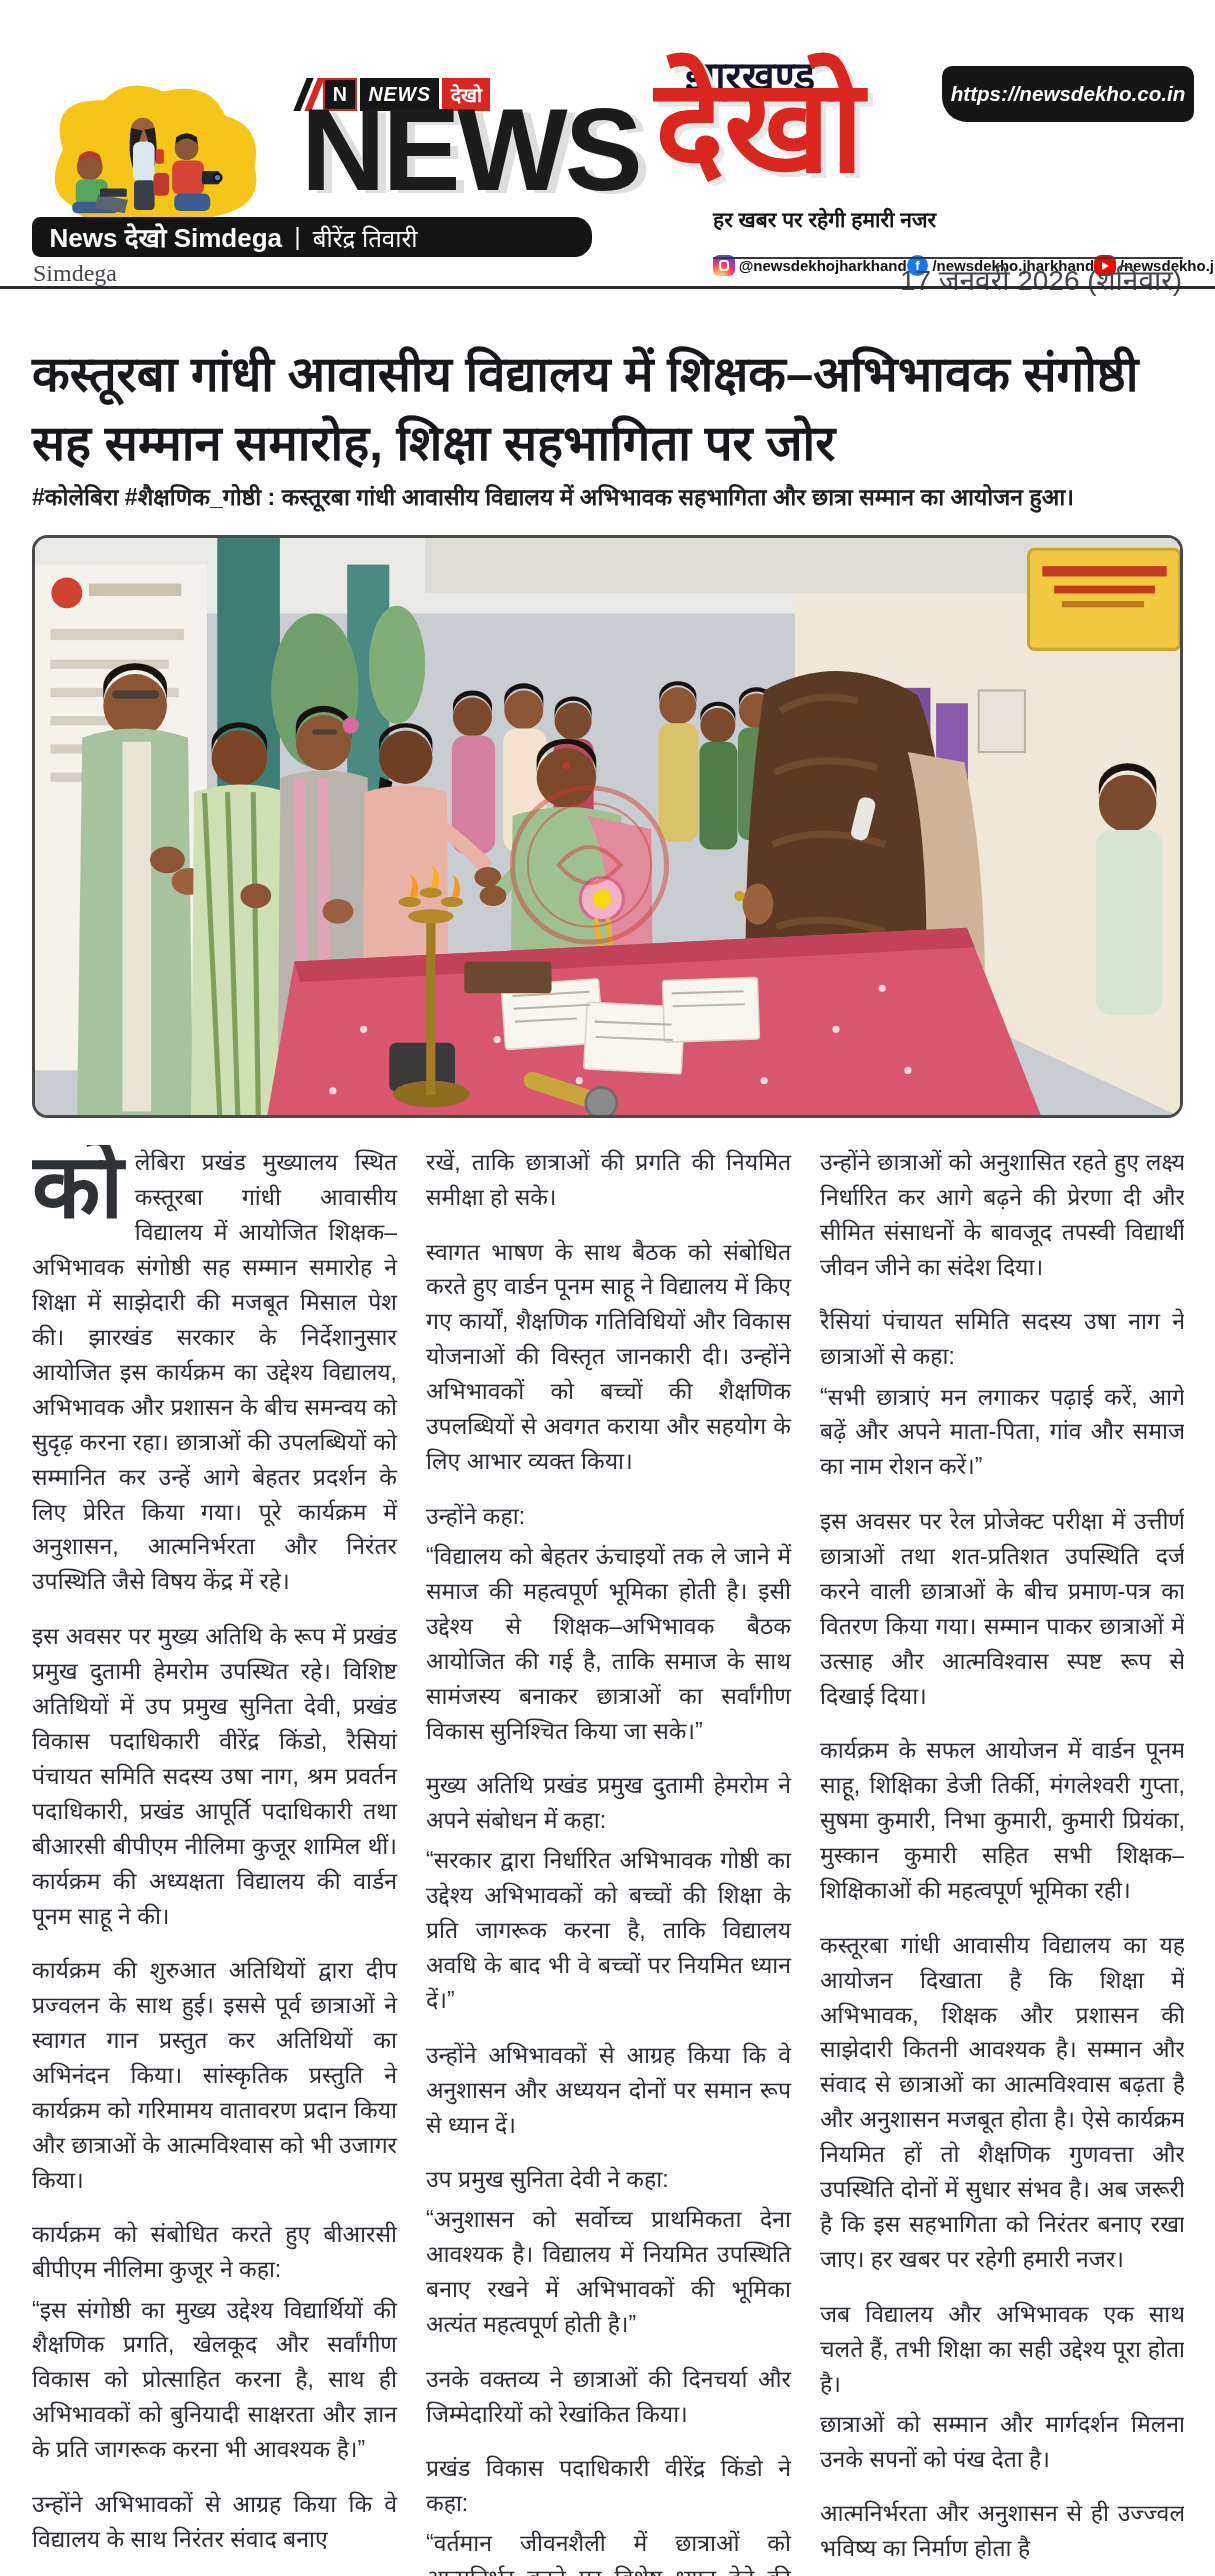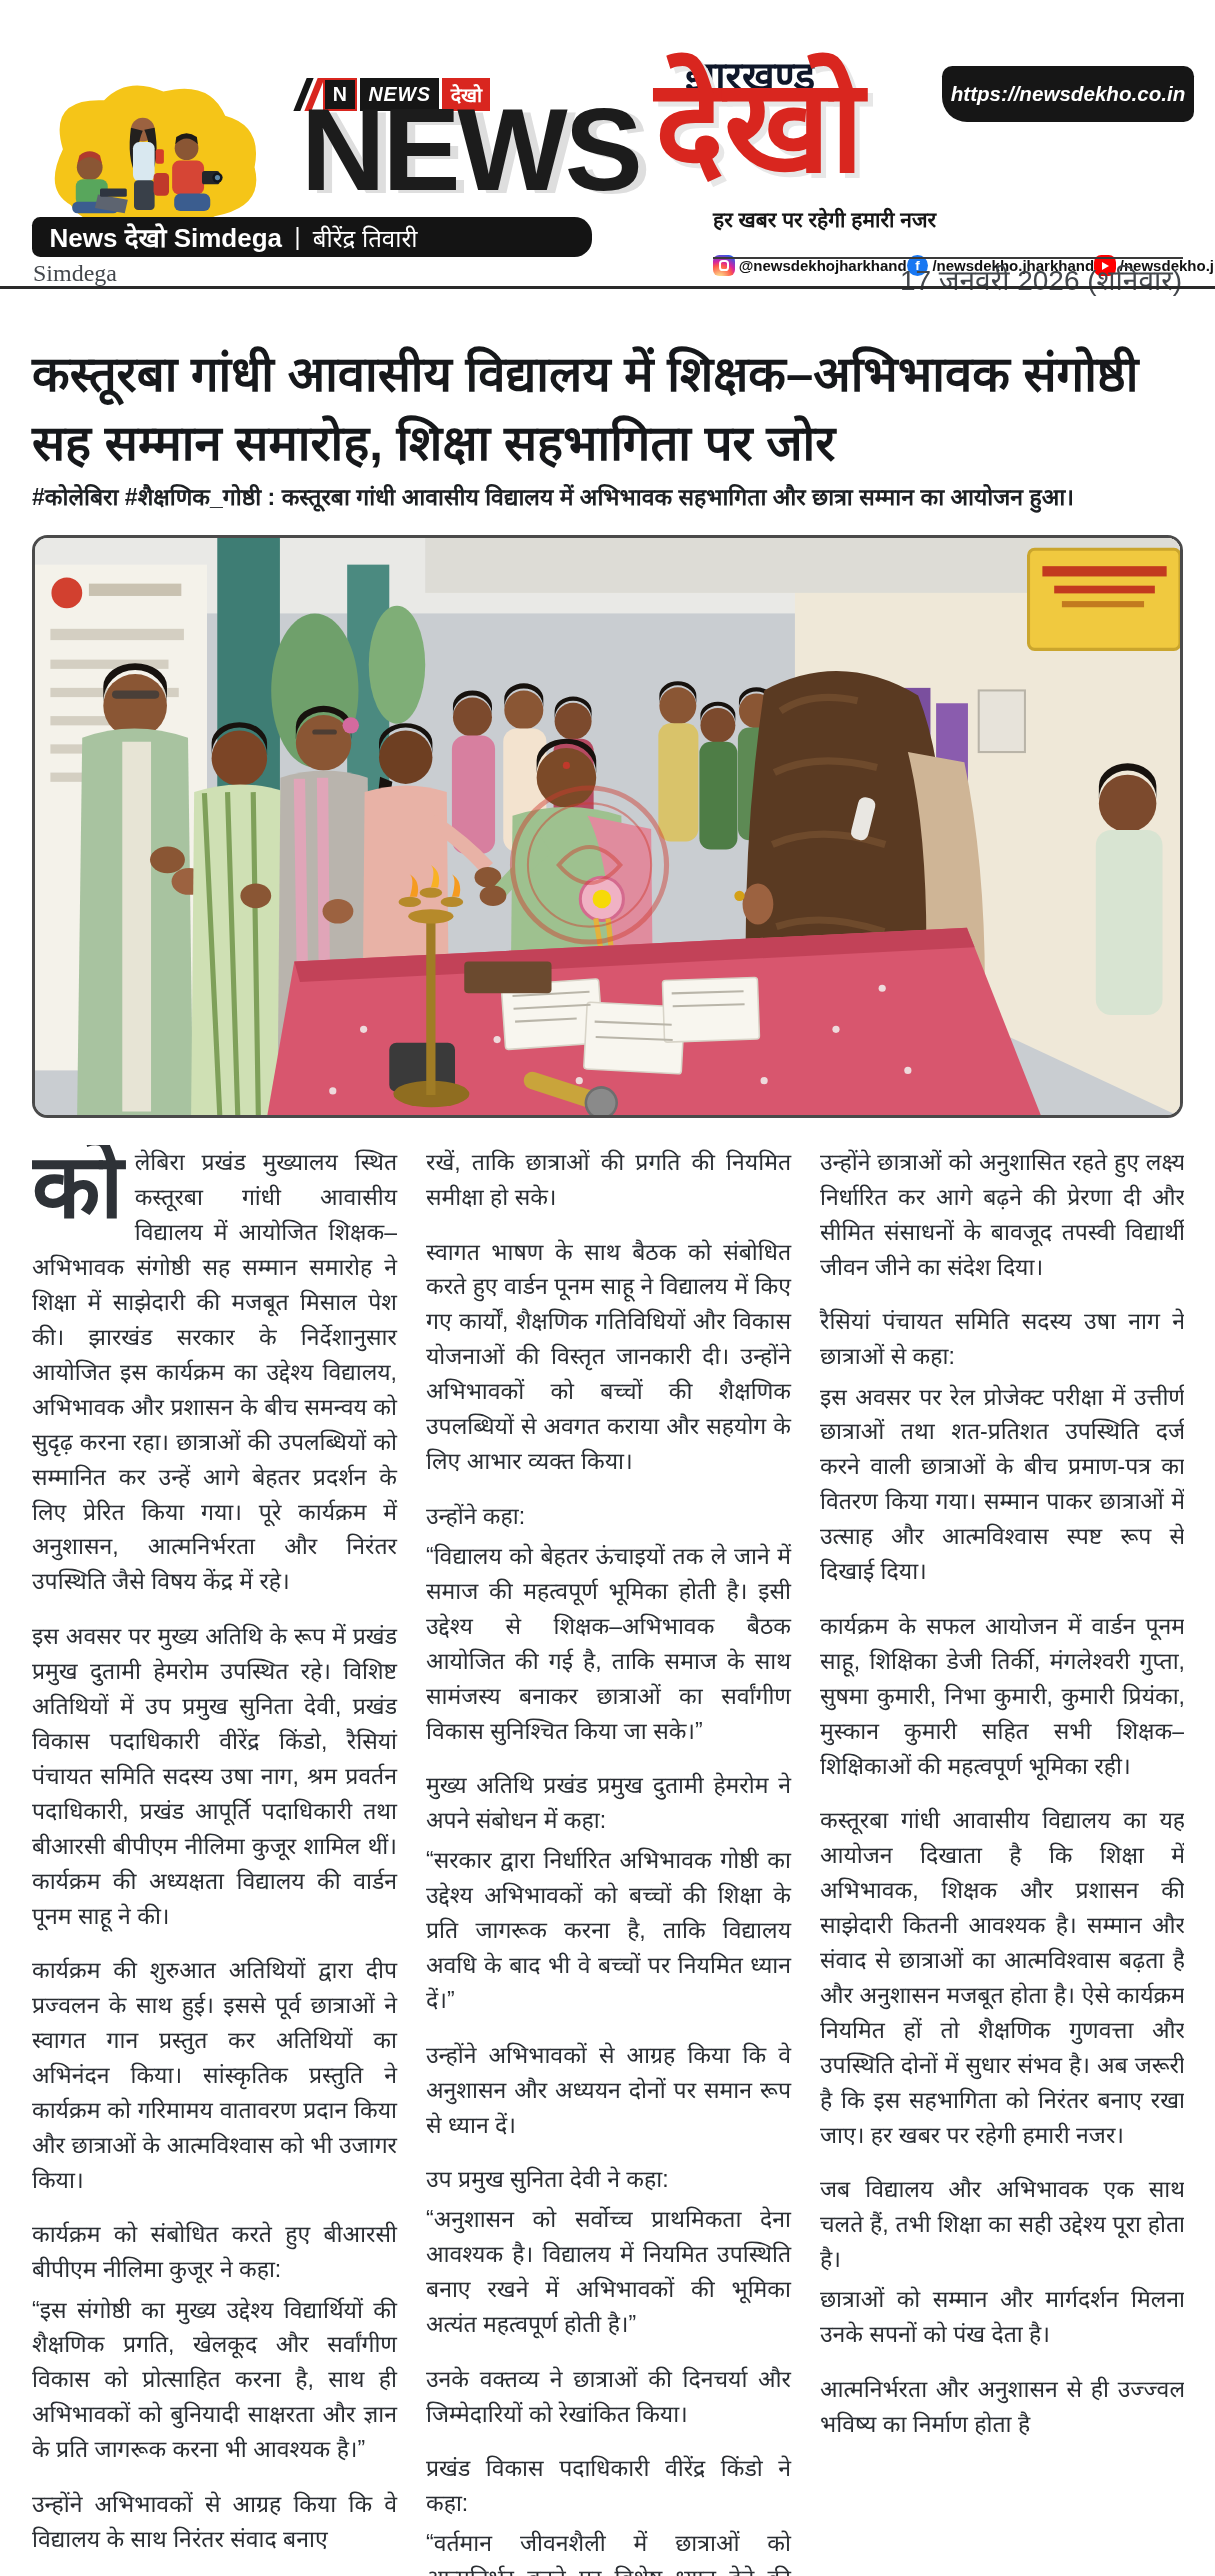--- a/index.html
+++ b/index.html
@@ -320,20 +320,21 @@
         <p class="para">उन्होंने अभिभावकों से आग्रह किया कि वे अनुशासन और अध्ययन दोनों पर समान रूप से ध्यान दें।</p>
         <p class="para lead">उप प्रमुख सुनिता देवी ने कहा:</p>
         <p class="para">“अनुशासन को सर्वोच्च प्राथमिकता देना आवश्यक है। विद्यालय में नियमित उपस्थिति बनाए रखने में अभिभावकों की भूमिका अत्यंत महत्वपूर्ण होती है।”</p>
         <p class="para">उनके वक्तव्य ने छात्राओं की दिनचर्या और जिम्मेदारियों को रेखांकित किया।</p>
         <p class="para lead">प्रखंड विकास पदाधिकारी वीरेंद्र किंडो ने कहा:</p>
         <p class="para">“वर्तमान जीवनशैली में छात्राओं को आत्मनिर्भर बनने पर विशेष ध्यान देने की आवश्यकता है। अभिभावकों की सकारात्मक पहल से छात्राओं की उपस्थिति बनाए रखने में सहयोग मिलता है।”</p>
       </div>
     <div class="col">
       <p class="para">उन्होंने छात्राओं को अनुशासित रहते हुए लक्ष्य निर्धारित कर आगे बढ़ने की प्रेरणा दी और सीमित संसाधनों के बावजूद तपस्वी विद्यार्थी जीवन जीने का संदेश दिया।</p>
         <p class="para lead">रैसियां पंचायत समिति सदस्य उषा नाग ने छात्राओं से कहा:</p>
+        <p class="para">“सभी छात्राएं मन लगाकर पढ़ाई करें, आगे बढ़ें और अपने माता-पिता, गांव और समाज का नाम रोशन करें।”</p>
         <p class="para">इस अवसर पर रेल प्रोजेक्ट परीक्षा में उत्तीर्ण छात्राओं तथा शत-प्रतिशत उपस्थिति दर्ज करने वाली छात्राओं के बीच प्रमाण-पत्र का वितरण किया गया। सम्मान पाकर छात्राओं में उत्साह और आत्मविश्वास स्पष्ट रूप से दिखाई दिया।</p>
         <p class="para">कार्यक्रम के सफल आयोजन में वार्डन पूनम साहू, शिक्षिका डेजी तिर्की, मंगलेश्वरी गुप्ता, सुषमा कुमारी, निभा कुमारी, कुमारी प्रियंका, मुस्कान कुमारी सहित सभी शिक्षक–शिक्षिकाओं की महत्वपूर्ण भूमिका रही।</p>
         <p class="para">कस्तूरबा गांधी आवासीय विद्यालय का यह आयोजन दिखाता है कि शिक्षा में अभिभावक, शिक्षक और प्रशासन की साझेदारी कितनी आवश्यक है। सम्मान और संवाद से छात्राओं का आत्मविश्वास बढ़ता है और अनुशासन मजबूत होता है। ऐसे कार्यक्रम नियमित हों तो शैक्षणिक गुणवत्ता और उपस्थिति दोनों में सुधार संभव है। अब जरूरी है कि इस सहभागिता को निरंतर बनाए रखा जाए। हर खबर पर रहेगी हमारी नजर।</p>
         <p class="para lead">जब विद्यालय और अभिभावक एक साथ चलते हैं, तभी शिक्षा का सही उद्देश्य पूरा होता है।</p>
         <p class="para">छात्राओं को सम्मान और मार्गदर्शन मिलना उनके सपनों को पंख देता है।</p>
         <p class="para">आत्मनिर्भरता और अनुशासन से ही उज्ज्वल भविष्य का निर्माण होता है</p>
     </div>
   </div>
 
 </div>

